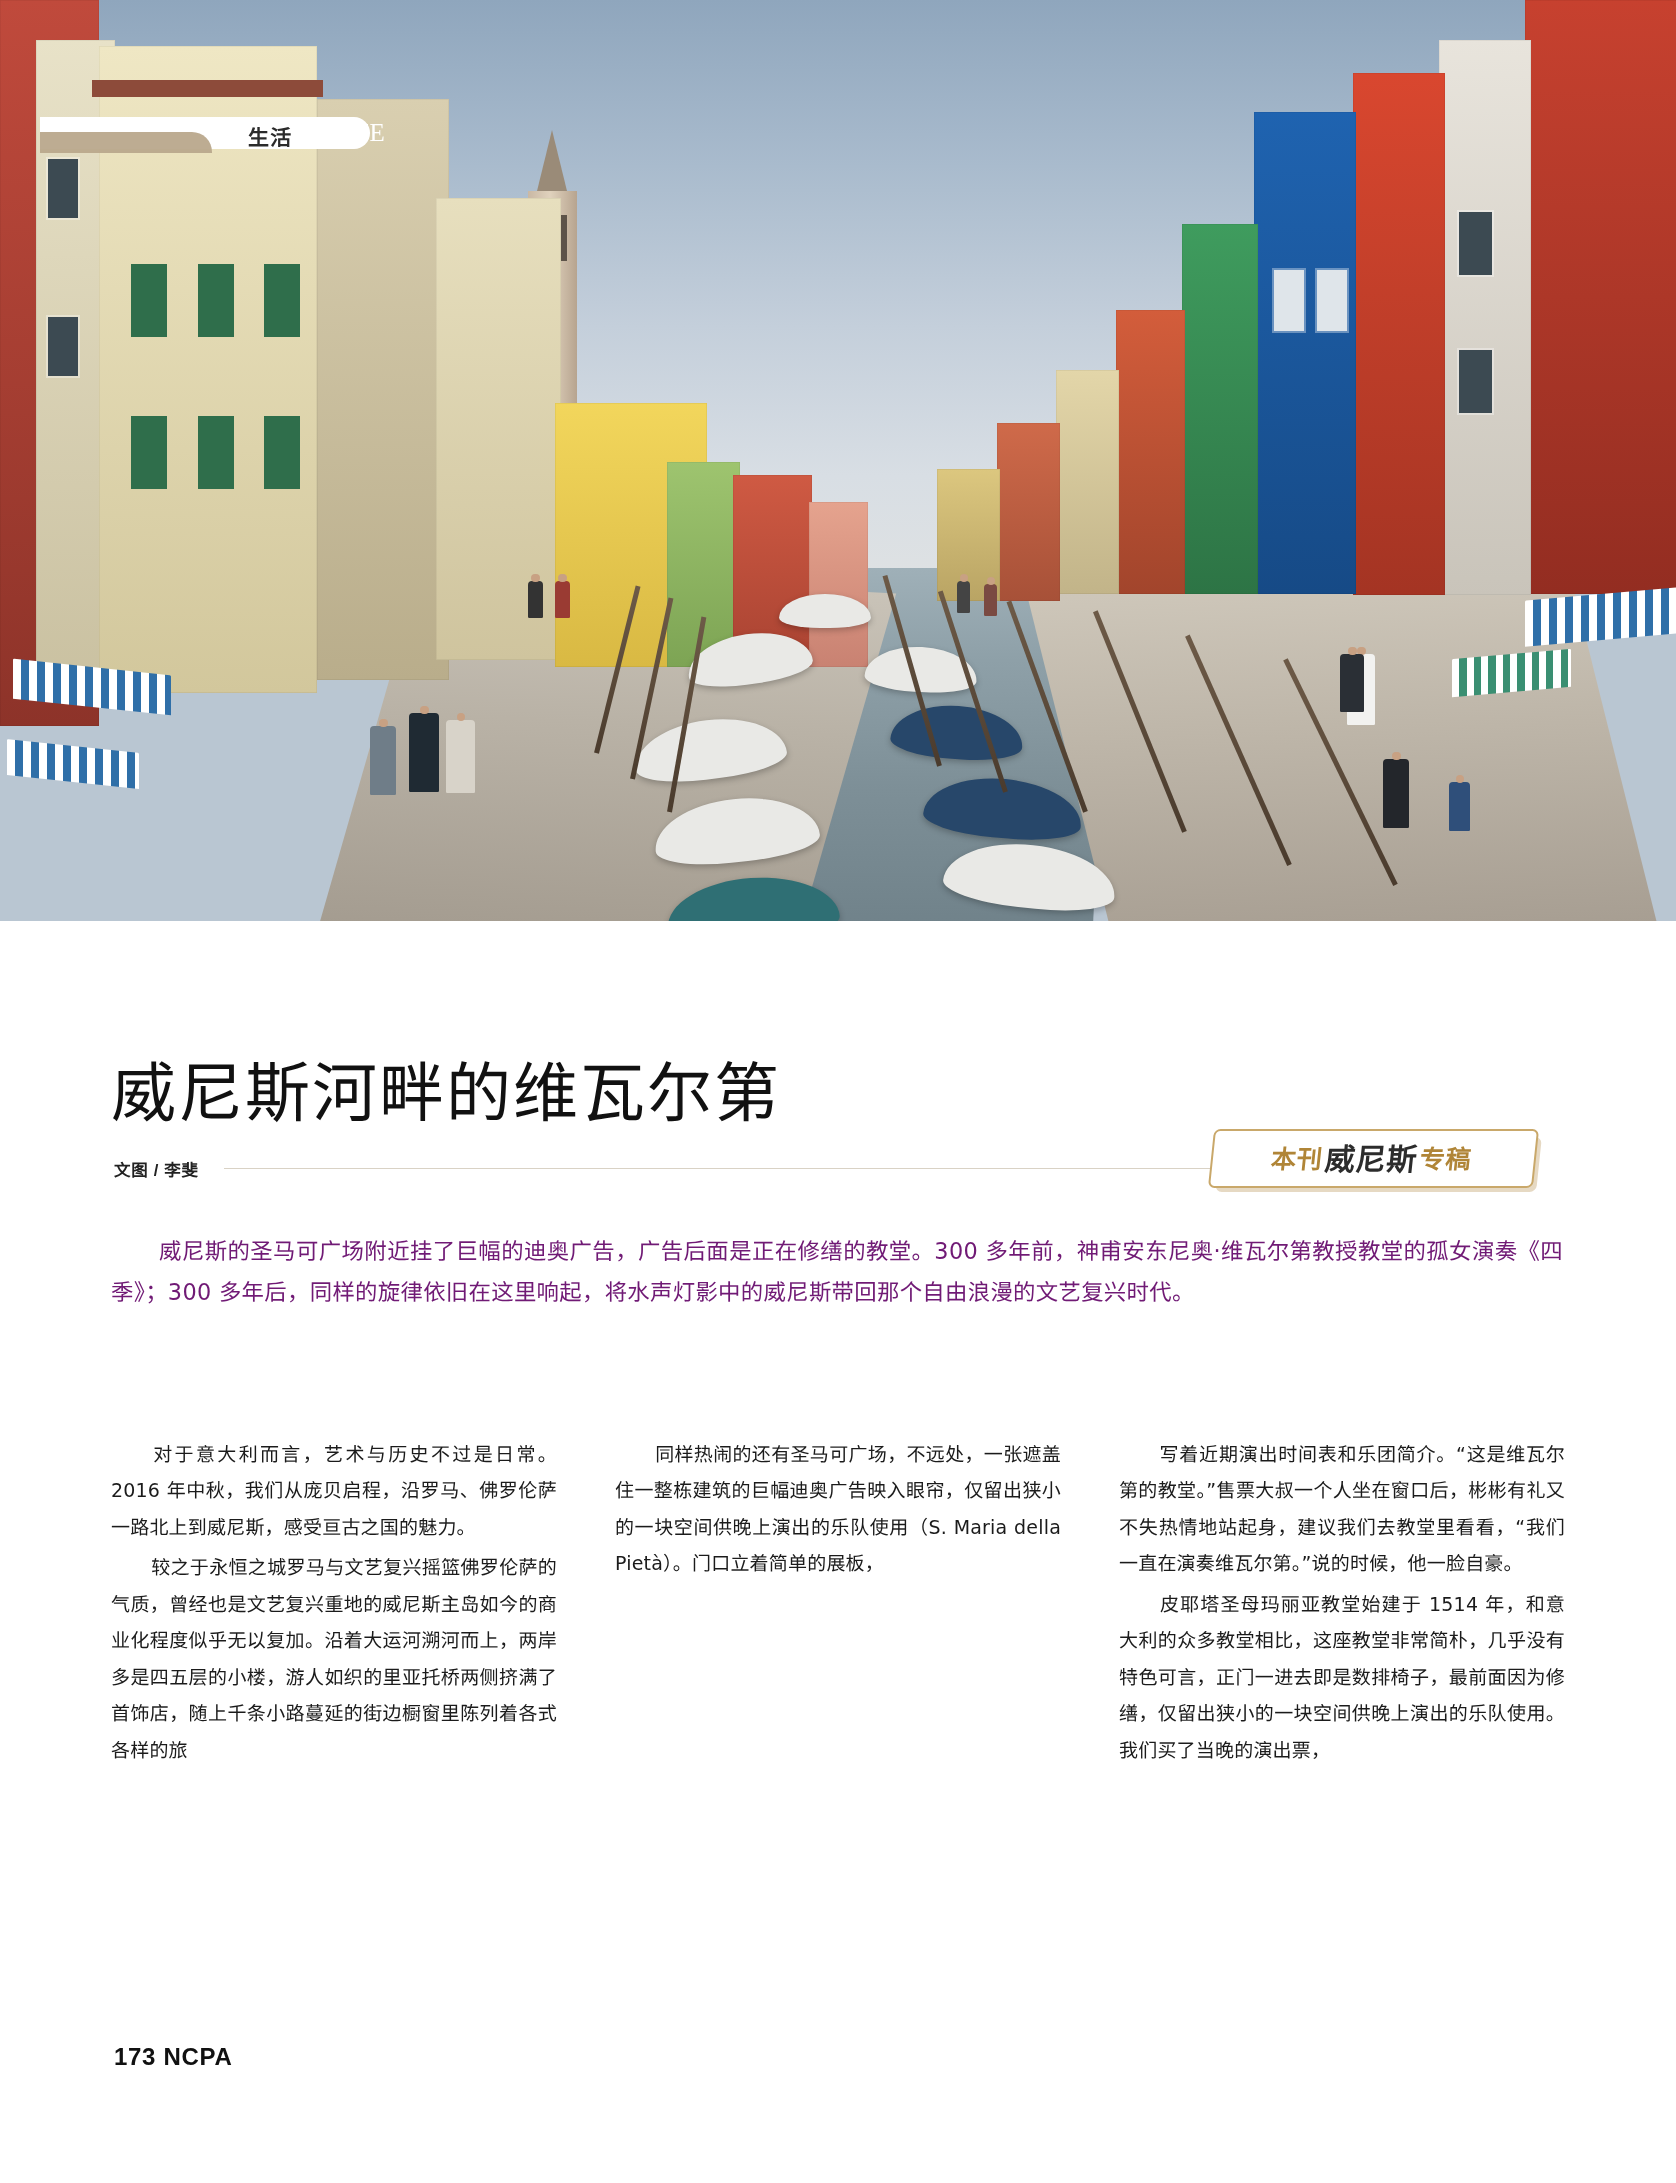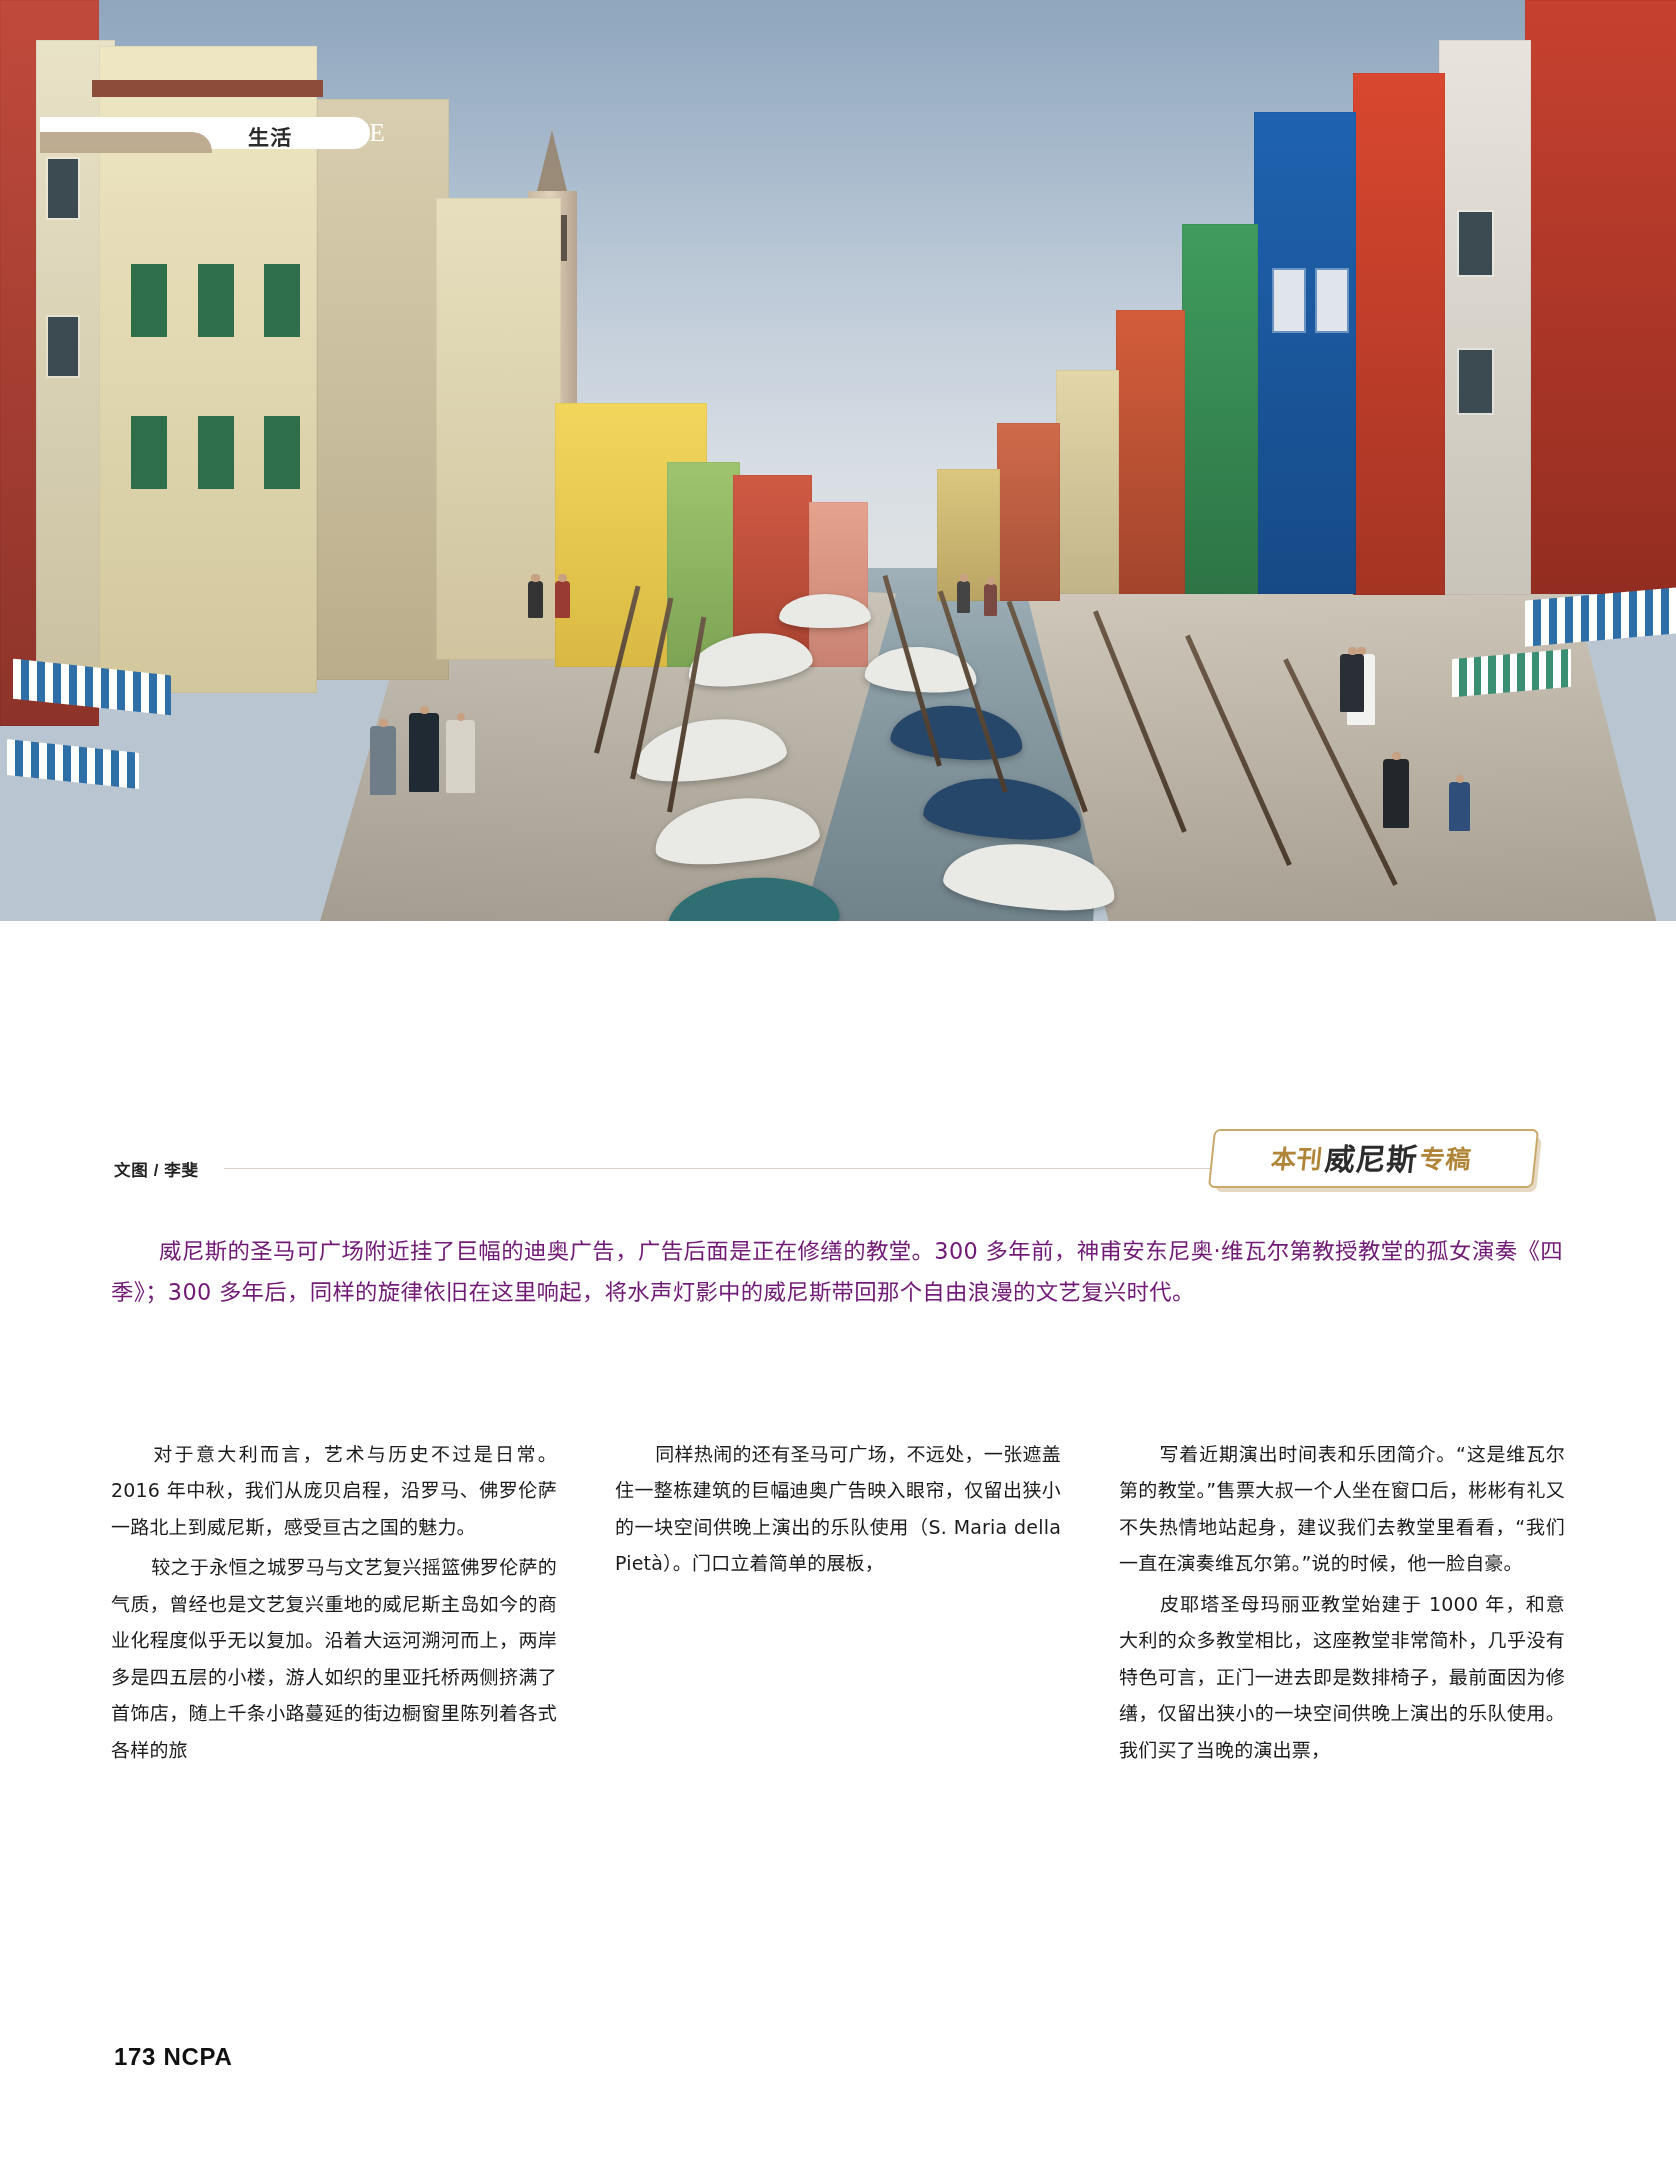--- a/index.html
+++ b/index.html
@@ -392,20 +392,21 @@
   <div class="life-tab">
     <div class="band"></div>
     <div class="band2"></div>
     <div class="label-cn">生活</div>
     <div class="label-en">LIFE</div>
   </div>
 </div>
 
 <div class="article">
 
+  <h1 class="headline">威尼斯河畔的维瓦尔第</h1>
 
   <div class="byline">文图 / 李斐</div>
   <div class="byline-rule"></div>
 
   <div class="stamp">
     <div class="shadow"></div>
     <div class="box"></div>
     <div class="txt">
       <span class="t-small">本刊</span>
       <span class="t-big">威尼斯</span>
@@ -418,19 +419,19 @@
   <div class="cols">
     <div class="col">
       <p><span class="ind"></span><span>对于意大利而言，艺术与历史不过是日常。2016 年中秋，我们从庞贝启程，沿罗马、佛罗伦萨一路北上到威尼斯，感受亘古之国的魅力。</span></p>
       <p><span class="ind"></span><span>较之于永恒之城罗马与文艺复兴摇篮佛罗伦萨的气质，曾经也是文艺复兴重地的威尼斯主岛如今的商业化程度似乎无以复加。沿着大运河溯河而上，两岸多是四五层的小楼，游人如织的里亚托桥两侧挤满了首饰店，随上千条小路蔓延的街边橱窗里陈列着各式各样的旅</span></p>
     </div>
     <div class="col">
       <p><span class="ind"></span><span>同样热闹的还有圣马可广场，不远处，一张遮盖住一整栋建筑的巨幅迪奥广告映入眼帘，仅留出狭小的一块空间供晚上演出的乐队使用（S. Maria della Pietà）。门口立着简单的展板，</span></p>
     </div>
     <div class="col">
       <p><span class="ind"></span><span>写着近期演出时间表和乐团简介。“这是维瓦尔第的教堂。”售票大叔一个人坐在窗口后，彬彬有礼又不失热情地站起身，建议我们去教堂里看看，“我们一直在演奏维瓦尔第。”说的时候，他一脸自豪。</span></p>
-      <p><span class="ind"></span><span>皮耶塔圣母玛丽亚教堂始建于 1000 年，和意大利的众多教堂相比，这座教堂非常简朴，几乎没有特色可言，正门一进去即是数排椅子，最前面因为修缮，仅留出狭小的一块空间供晚上演出的乐队使用。我们买了当晚的演出票，</span></p>
+      <p><span class="ind"></span><span>皮耶塔圣母玛丽亚教堂始建于 1514 年，和意大利的众多教堂相比，这座教堂非常简朴，几乎没有特色可言，正门一进去即是数排椅子，最前面因为修缮，仅留出狭小的一块空间供晚上演出的乐队使用。我们买了当晚的演出票，</span></p>
     </div>
   </div>
 
   <div class="folio">173  NCPA</div>
 </div>
 
 
 </body></html>

